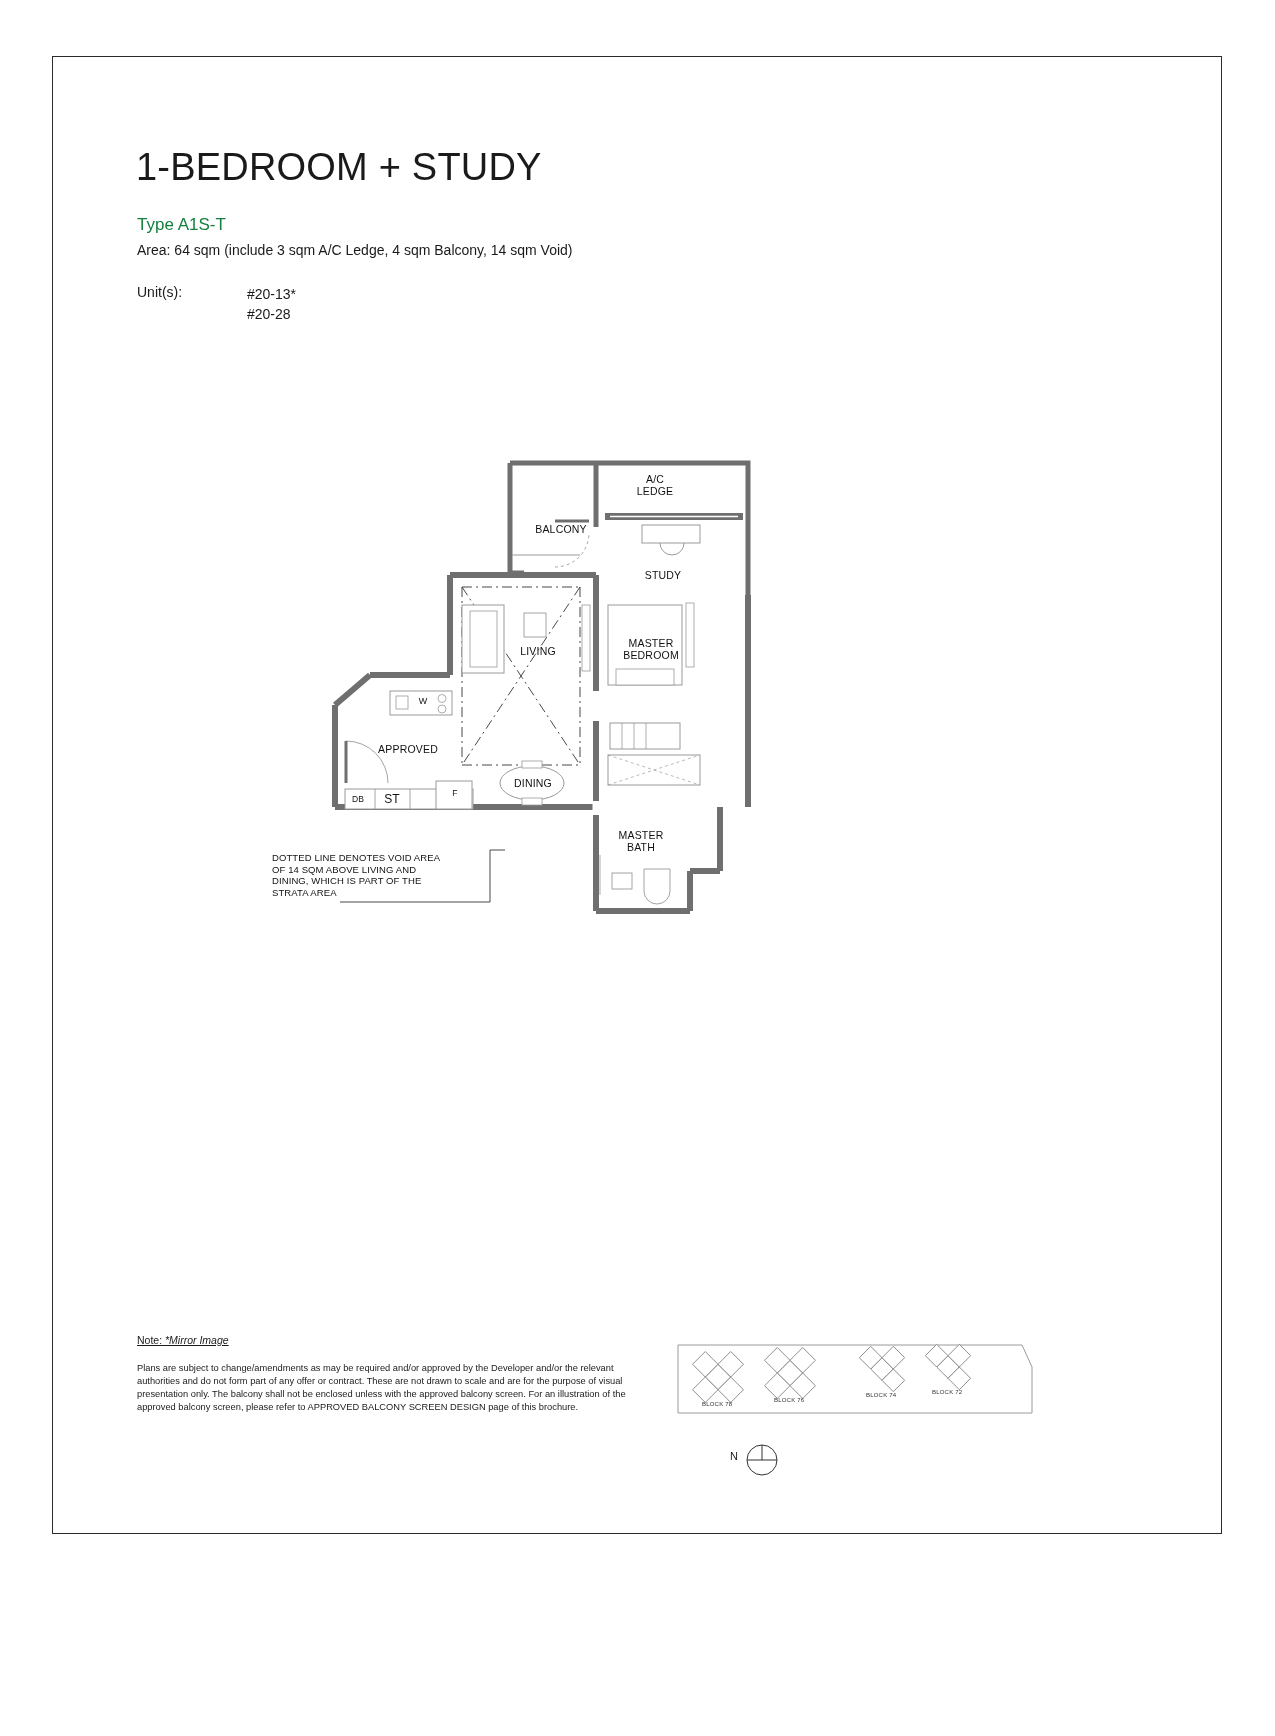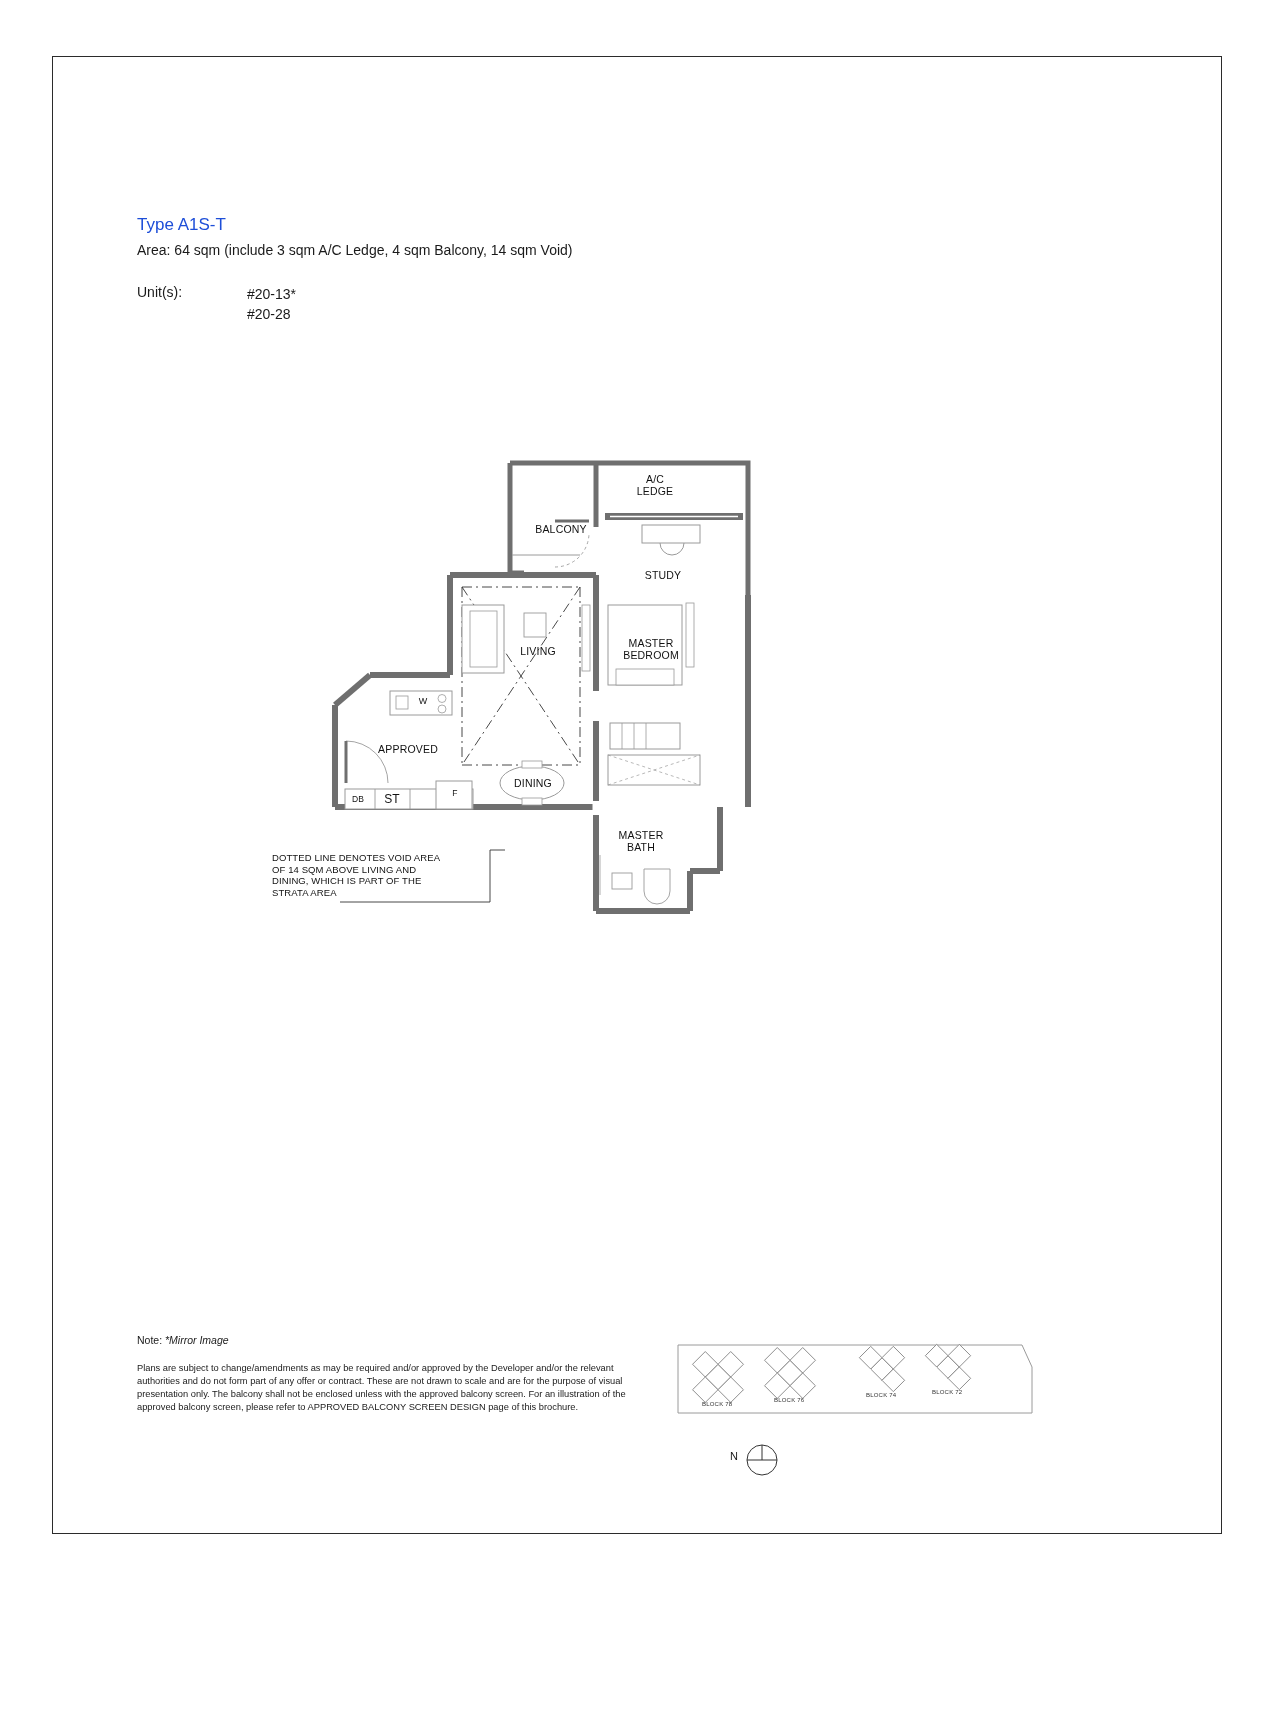--- a/index.html
+++ b/index.html
@@ -40,21 +40,21 @@
     letter-spacing: 0.2px;
     font-weight: 400;
     color: #1a1a1a;
     white-space: nowrap;
   }
   .type-line {
     position: absolute;
     left: 137px;
     top: 215px;
     font-size: 17px;
-    color: #1d4ed8;
+    color: #15803d;
   }
   .area-line {
     position: absolute;
     left: 137px;
     top: 242px;
     font-size: 14px;
     color: #1a1a1a;
   }
   .units-label {
     position: absolute;
@@ -105,20 +105,21 @@
   }
 
   
   .note-mirror {
     position: absolute;
     left: 137px;
     top: 1334px;
     font-size: 10.5px;
     font-style: italic;
     color: #1a1a1a;
+    text-decoration: underline;
   }
   .note-mirror .lbl { font-style: normal; }
   .disclaimer {
     position: absolute;
     left: 137px;
     top: 1362px;
     width: 520px;
     font-size: 9.3px;
     line-height: 13px;
     color: #1a1a1a;
@@ -150,20 +151,21 @@
     font-size: 11px;
   }
 </style>
 </head>
 <body>
 
 <div class="page">
 
   <div class="page-border"></div>
 
+  <div class="title">1-BEDROOM + STUDY</div>
   <div class="type-line">Type A1S-T</div>
   <div class="area-line">Area: 64 sqm (include 3 sqm A/C Ledge, 4 sqm Balcony, 14 sqm Void)</div>
   <div class="units-label">Unit(s):</div>
   <div class="units-list">
     <div>#20-13*</div>
     <div>#20-28</div>
   </div>
 
   <div class="plan">
     <svg width="560" height="480" viewBox="0 0 560 480" xmlns="http://www.w3.org/2000/svg">

